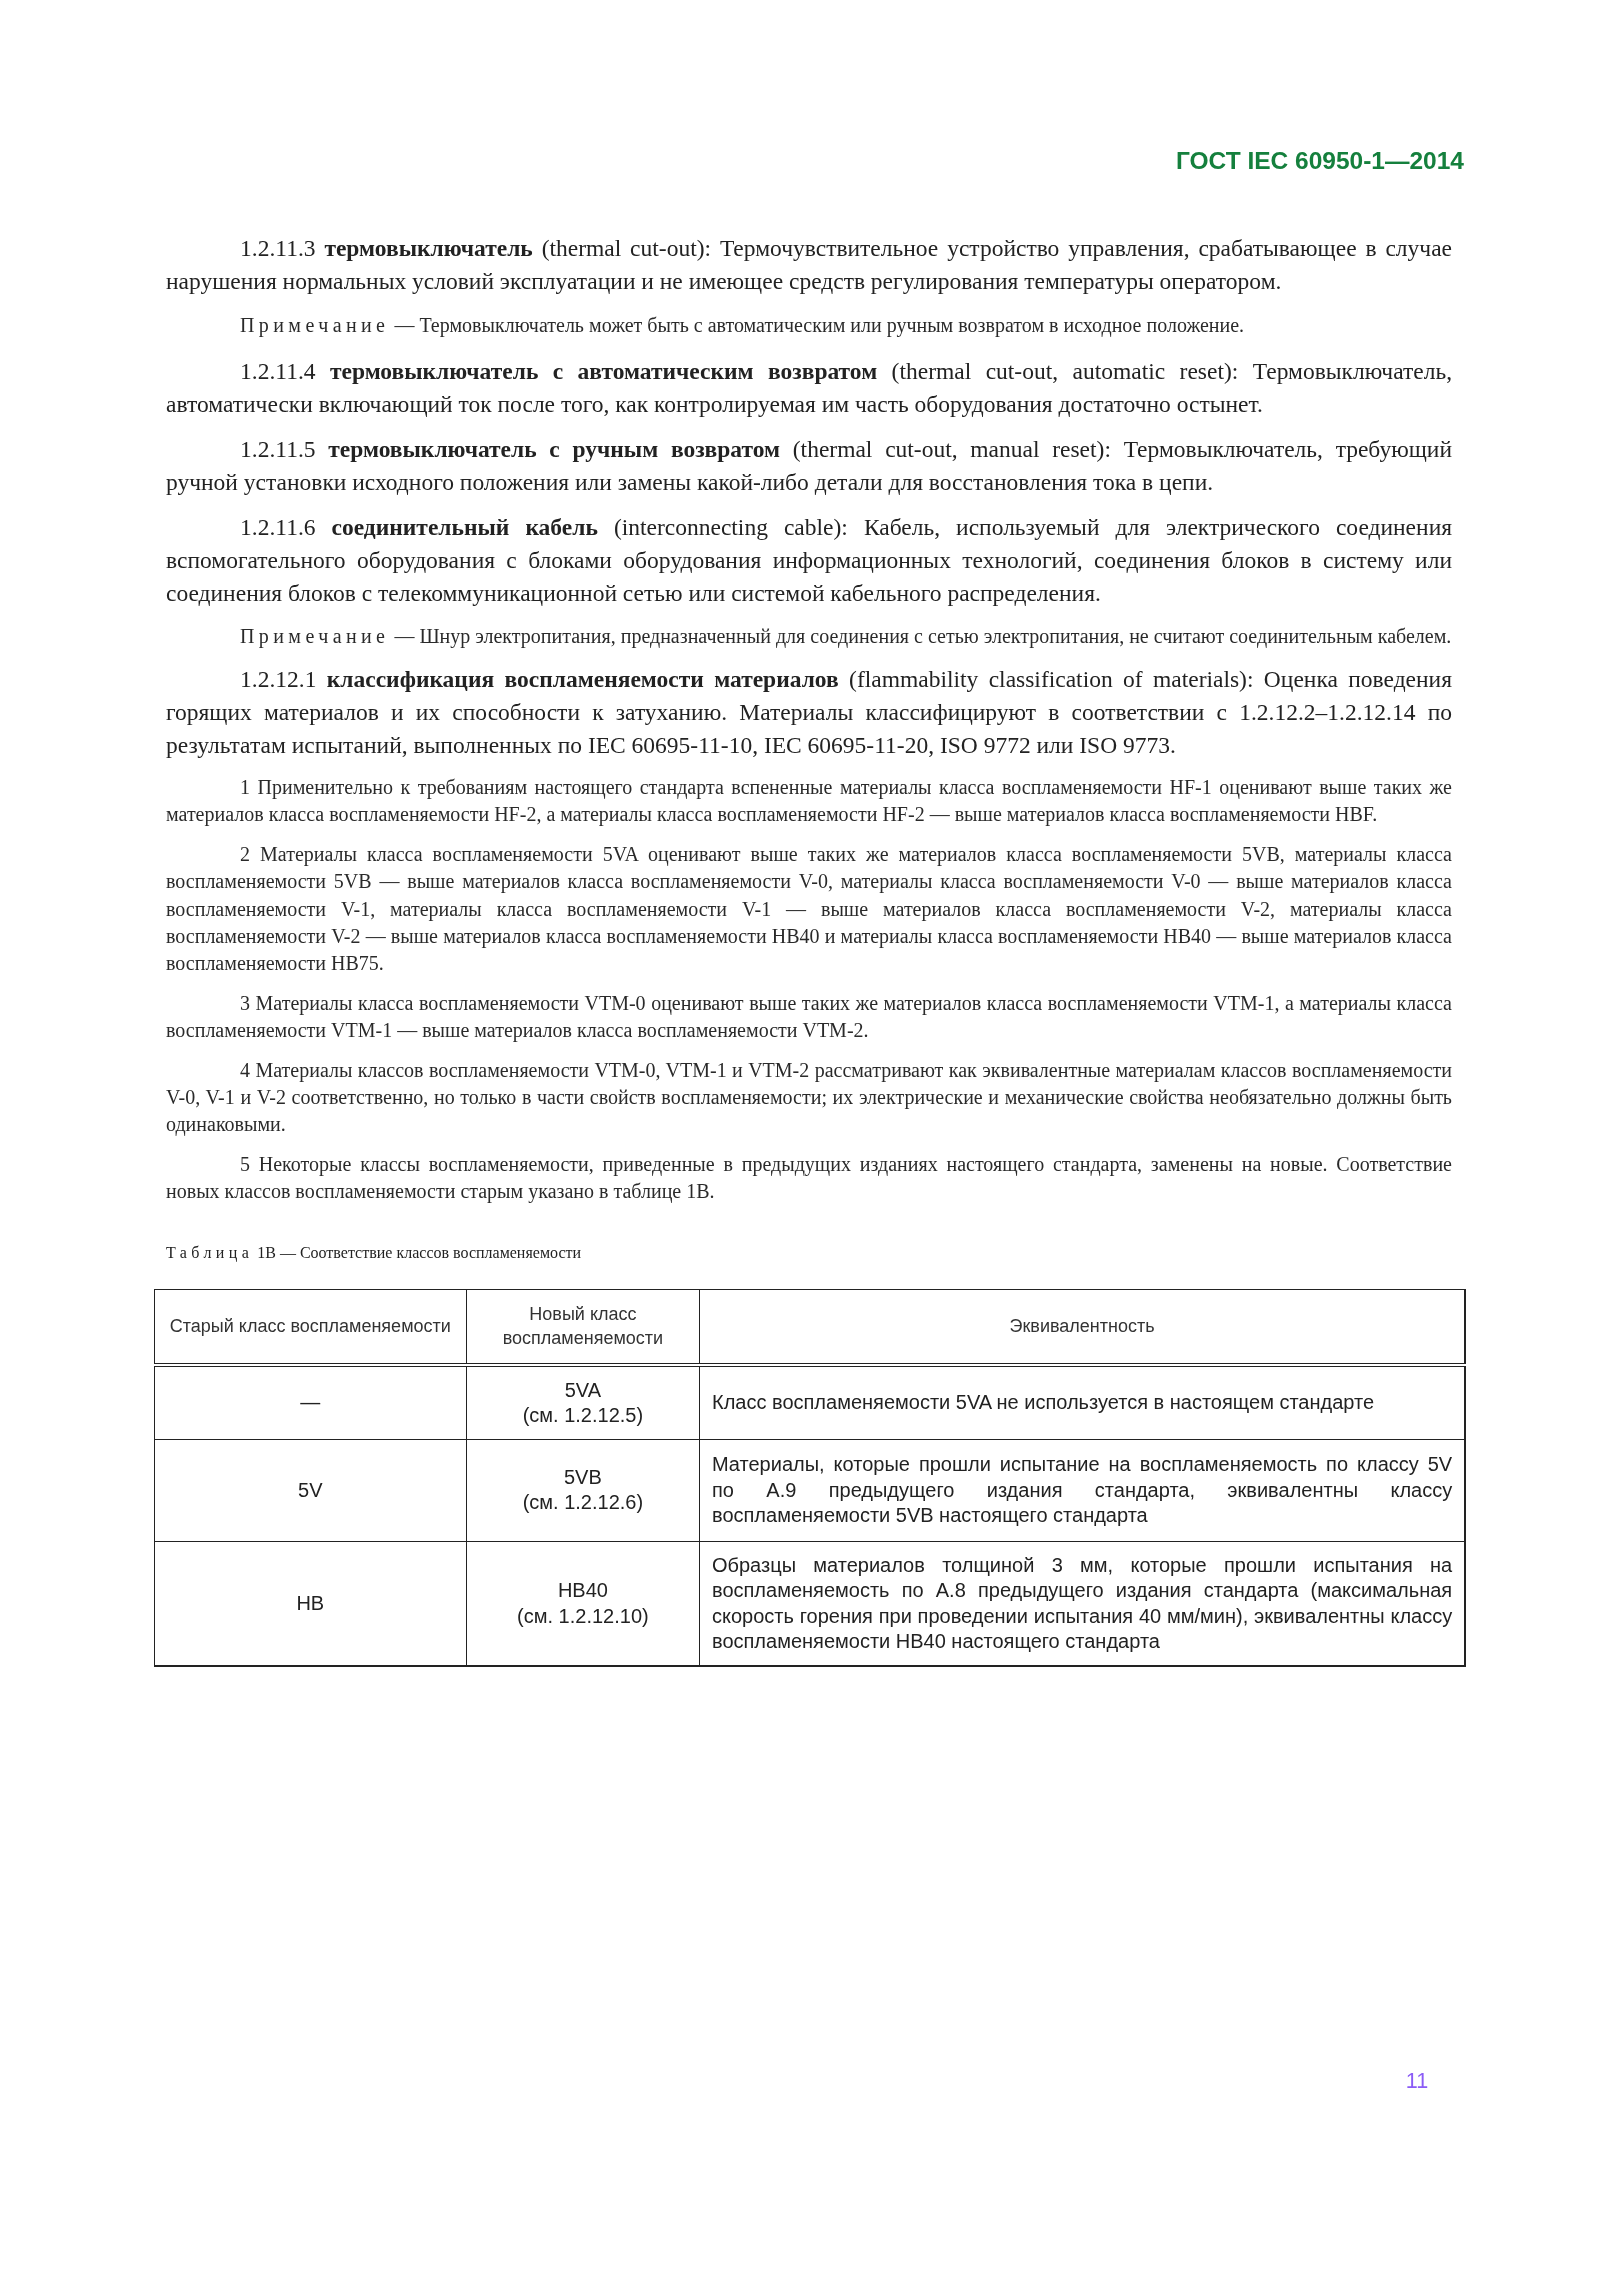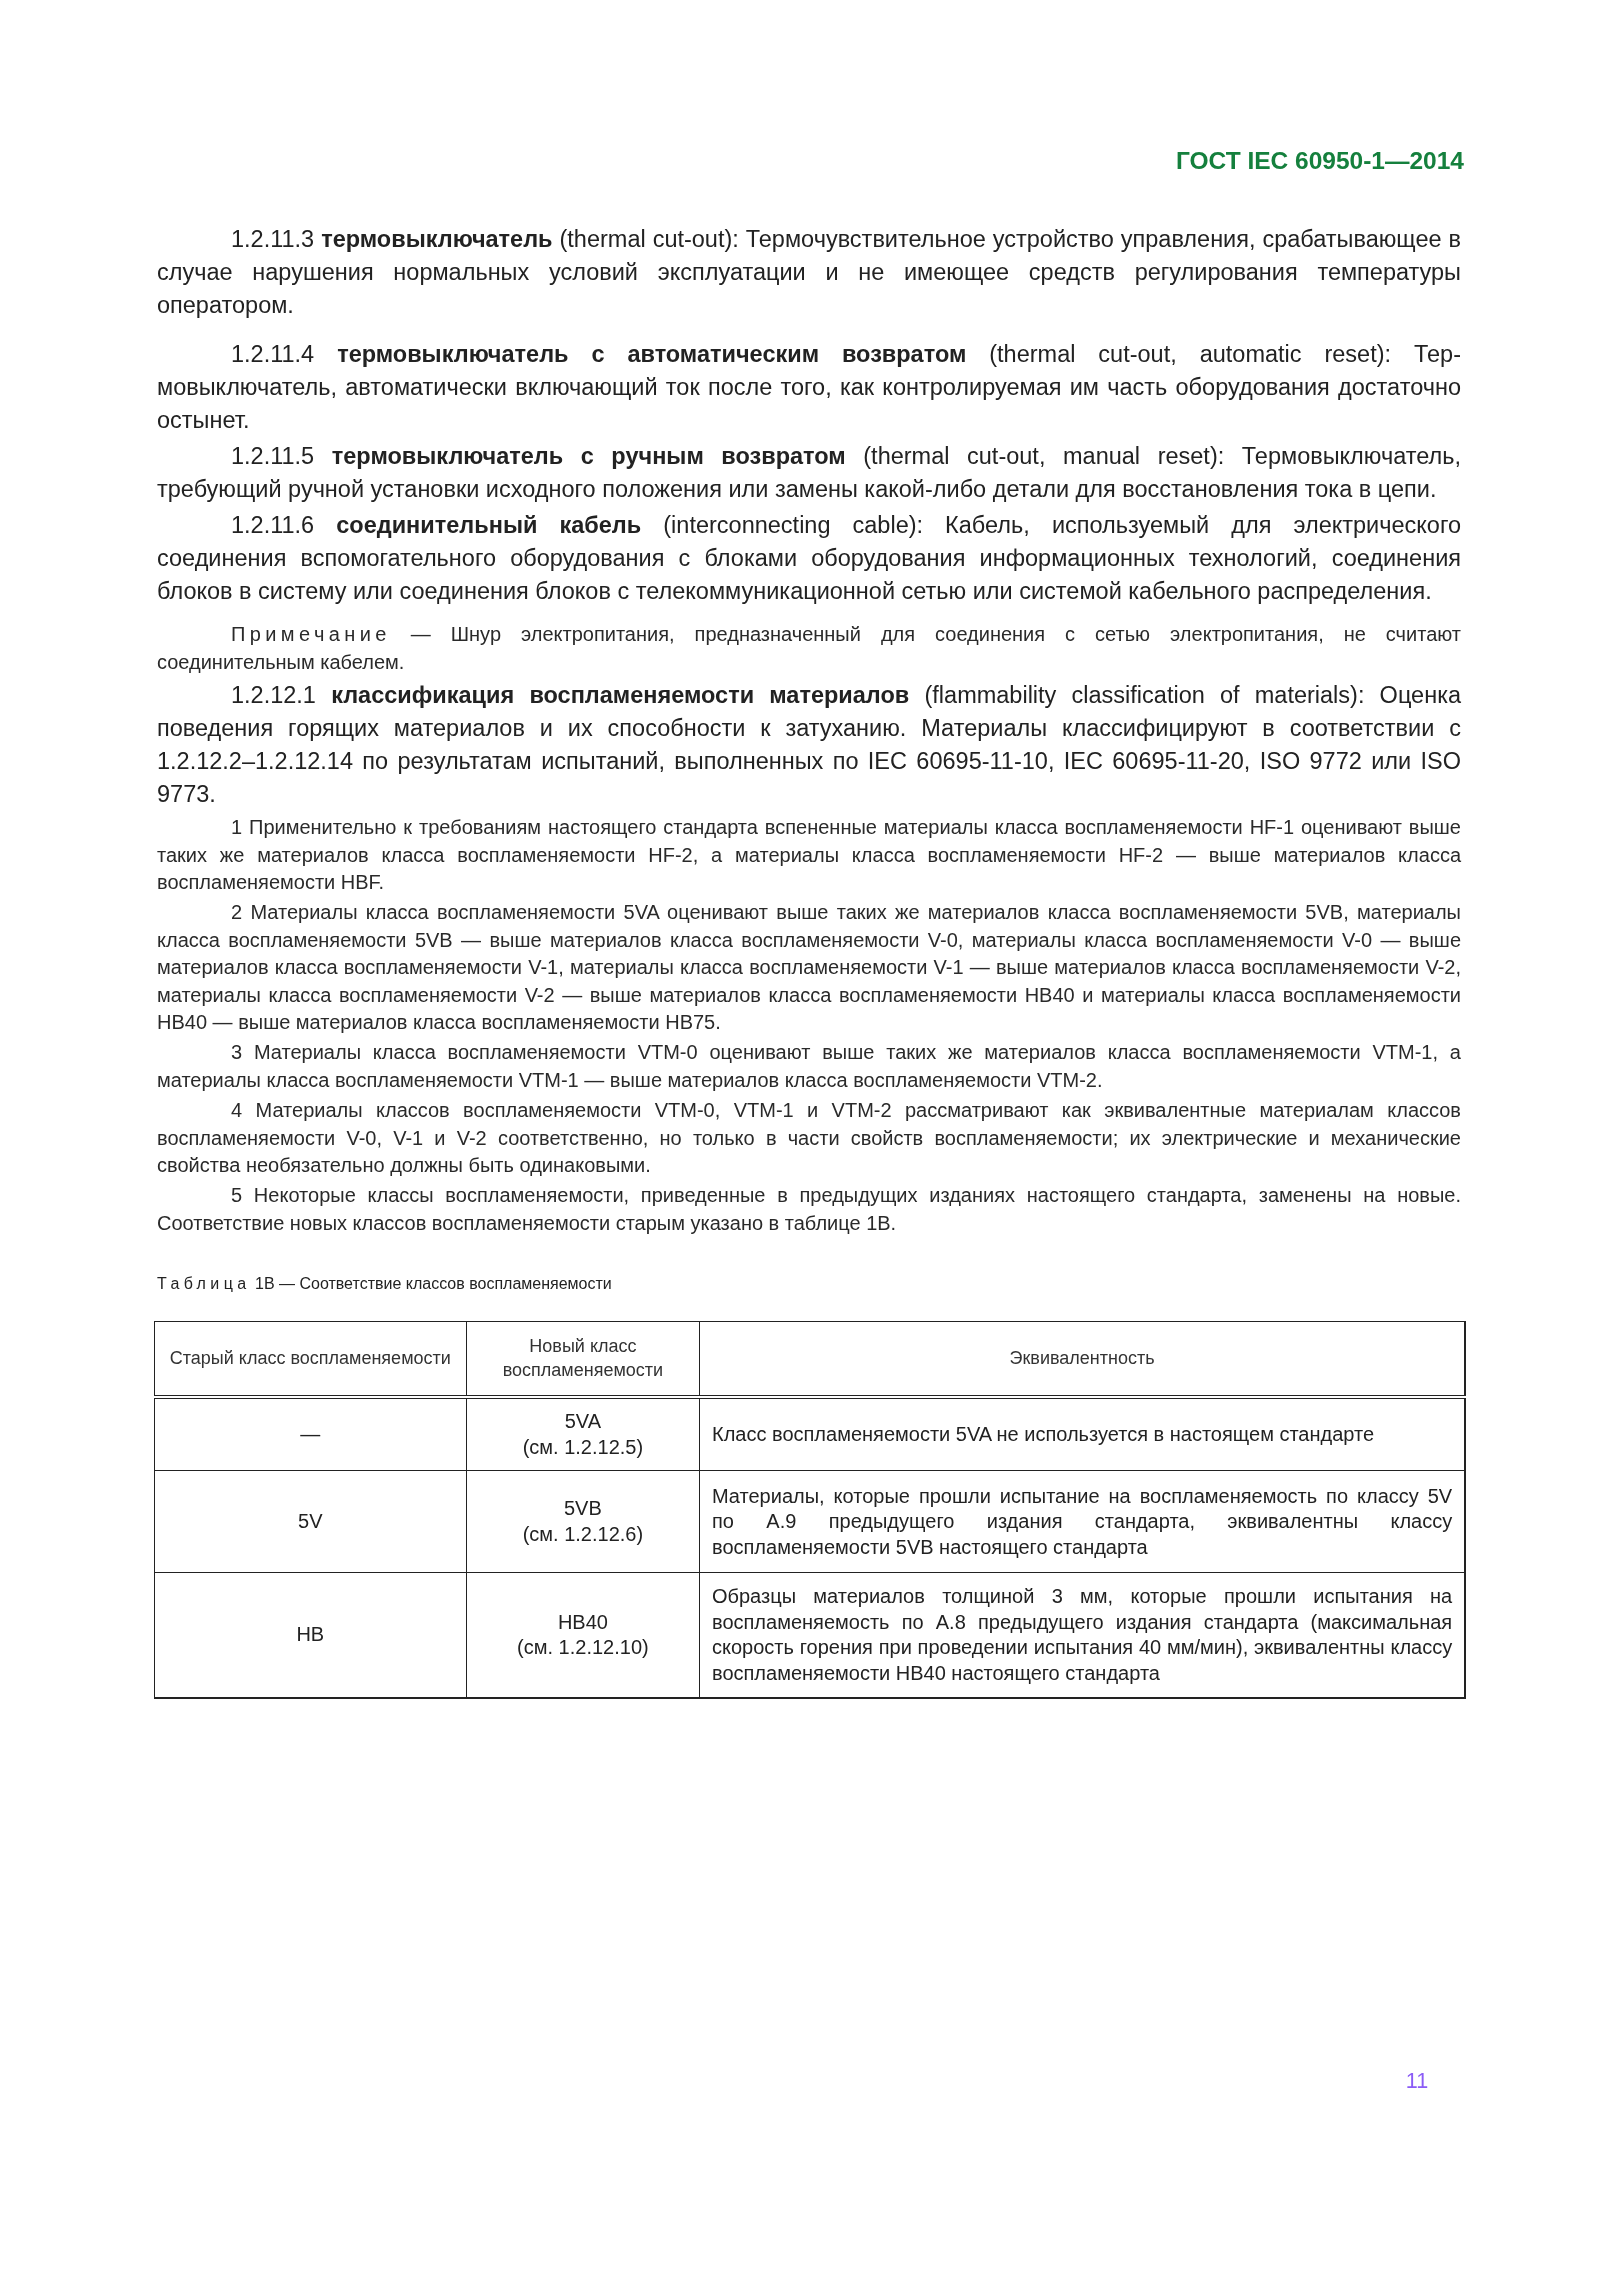--- a/index.html
+++ b/index.html
@@ -8,21 +8,21 @@
     font-family: "Liberation Sans", "DejaVu Sans", sans-serif;
     color: #222222;
   }
   .page-header {
     position: absolute; top: 147px; left: 154px; width: 1310px;
     text-align: right; font-weight: bold; font-size: 24.5px; color: #15803d;
   }
   .content {
     position: absolute; top: 220px; left: 154px; width: 1310px;
   }
-  p { margin: 3px; }
+  p { margin: 12px; font-family: Liberation Serif, serif; }
   .para {
     font-size: 23.5px; line-height: 33px; text-align: justify;
     text-indent: 74px; hyphens: manual;
   }
   .note {
     font-size: 20px; line-height: 27.4px; text-align: justify;
     text-indent: 74px; color: #2a2a2a;
   }
   .spaced { letter-spacing: 4.4px; }
   .gap-note-before { margin-top: 13.7px; }
@@ -56,20 +56,24 @@
 <body>
 
 <div class="page-header">ГОСТ IEC 60950-1—2014</div>
 
 <div class="content">
 
   <p class="para">
     <span>1.2.11.3</span>
     <b>термовыключатель</b>
     <span>(thermal cut-out): Термочувствительное устройство управления, сра­батывающее в случае нарушения нормальных условий эксплуатации и не имеющее средств регулиро­вания температуры оператором.</span>
+  </p>
+  <p class="note gap-note-before">
+    <span class="spaced">Примечание</span>
+    <span>— Термовыключатель может быть с автоматическим или ручным возвратом в исходное положение.</span>
   </p>
 
   <p class="para" style="margin-top:15.7px">
     <span>1.2.11.4</span>
     <b>термовыключатель с автоматическим возвратом</b>
     <span>(thermal cut-out, automatic reset): Тер­мовыключатель, автоматически включающий ток после того, как контролируемая им часть оборудова­ния достаточно остынет.</span>
   </p>
 
   <p class="para">
     <span>1.2.11.5</span>

